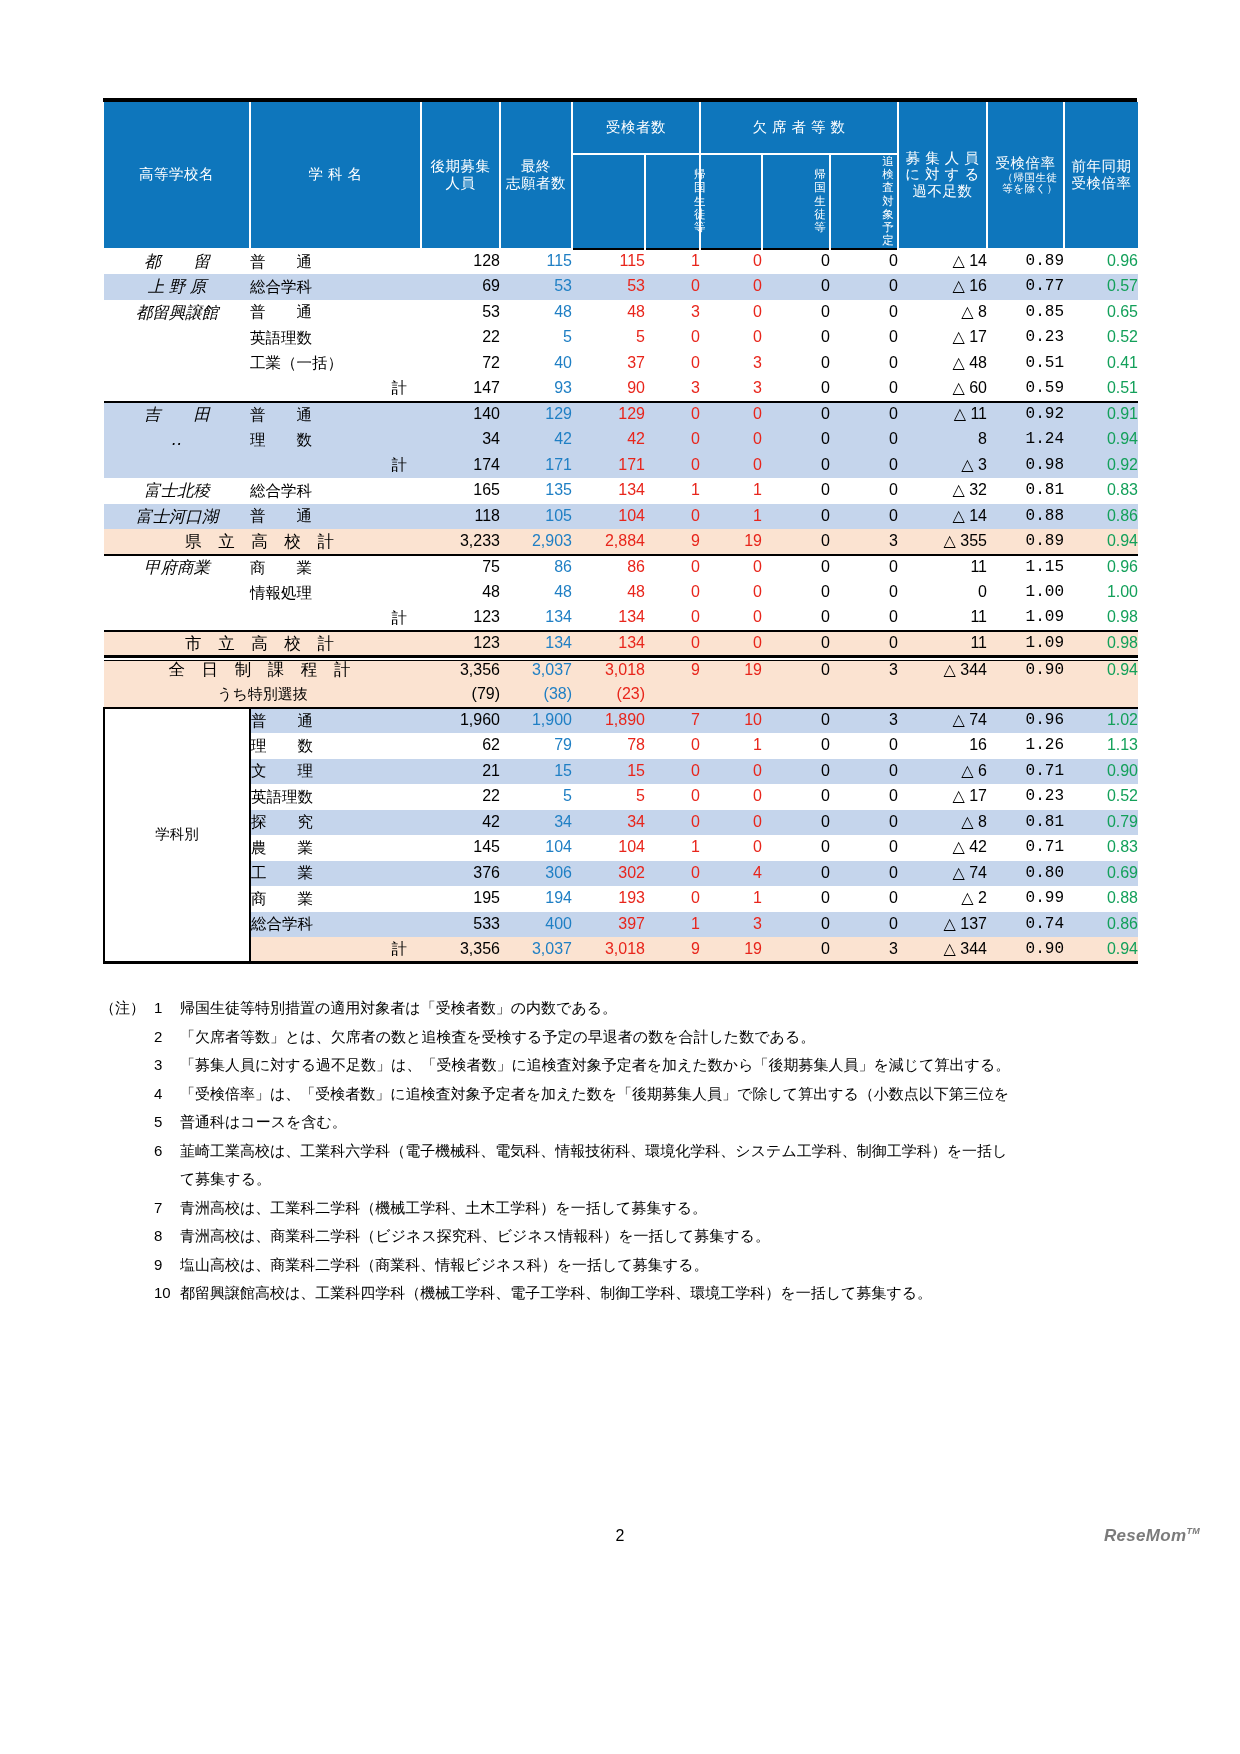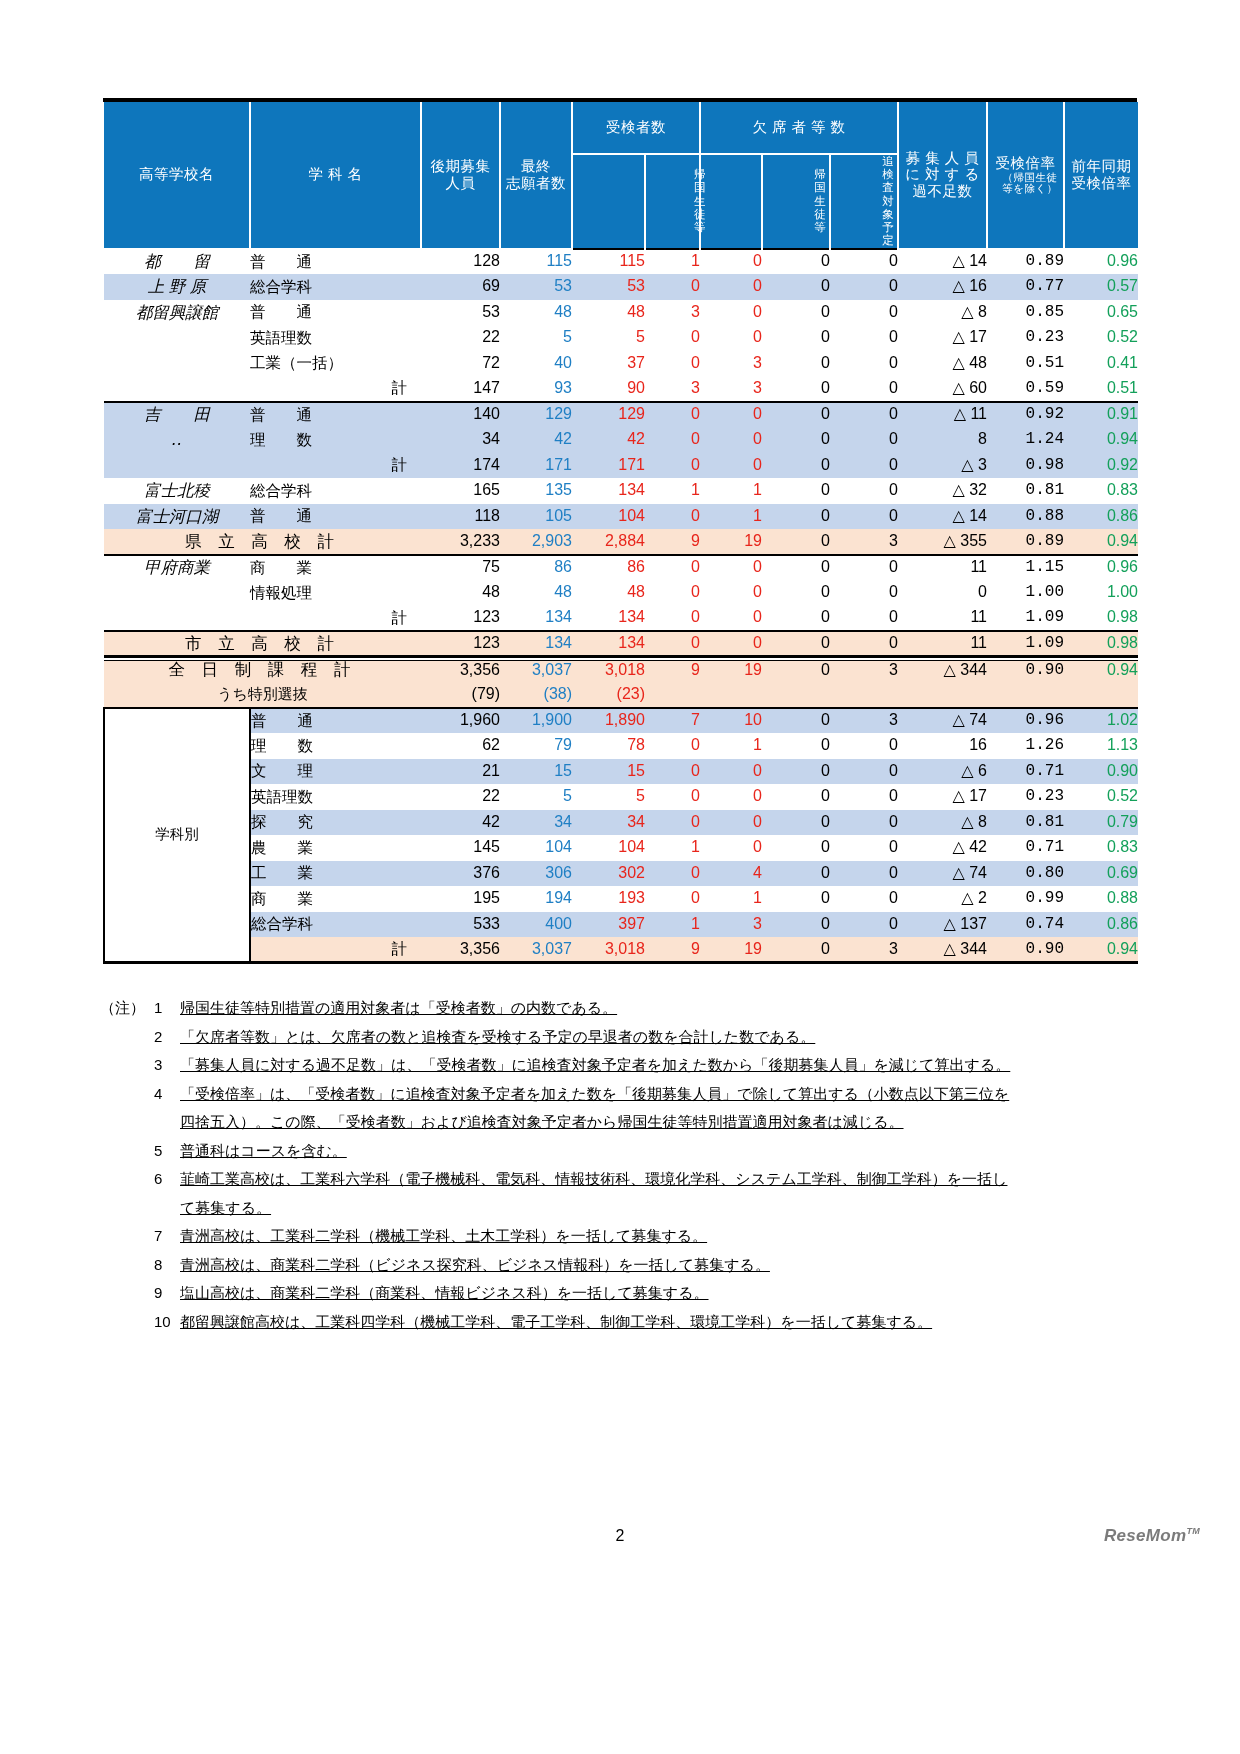--- a/index.html
+++ b/index.html
@@ -119,21 +119,21 @@
     position: absolute;
     left: 100px; top: 1000px;
     width: 1040px;
     font-size: 15px;
     line-height: 1.0;
     color: #000;
   }
   .note-row { display: flex; margin-bottom: 13.5px; align-items: flex-start; }
   .note-head { width: 54px; flex: 0 0 54px; text-align: left; }
   .note-no   { width: 26px; flex: 0 0 26px; text-align: left; }
-  .note-body { flex: 1; text-decoration: underline; }
+  .note-body { flex: 1; }
   .note-row.cont .note-head,
   .note-row.cont .note-no { visibility: hidden; }
 
   
   .page-number {
     position: absolute;
     left: 0; right: 0; top: 1527px;
     text-align: center;
     font-size: 16px;
   }
@@ -617,25 +617,20 @@
       <div class="note-row">
         <div class="note-head"></div>
         <div class="note-no">3</div>
         <div class="note-body">「募集人員に対する過不足数」は、「受検者数」に追検査対象予定者を加えた数から「後期募集人員」を減じて算出する。</div>
       </div>
       <div class="note-row">
         <div class="note-head"></div>
         <div class="note-no">4</div>
         <div class="note-body">「受検倍率」は、「受検者数」に追検査対象予定者を加えた数を「後期募集人員」で除して算出する（小数点以下第三位を</div>
       </div>
-      <div class="note-row cont">
-        <div class="note-head"></div>
-        <div class="note-no">4</div>
-        <div class="note-body">四捨五入）。この際、「受検者数」および追検査対象予定者から帰国生徒等特別措置適用対象者は減じる。</div>
-      </div>
       <div class="note-row">
         <div class="note-head"></div>
         <div class="note-no">5</div>
         <div class="note-body">普通科はコースを含む。</div>
       </div>
       <div class="note-row">
         <div class="note-head"></div>
         <div class="note-no">6</div>
         <div class="note-body">韮崎工業高校は、工業科六学科（電子機械科、電気科、情報技術科、環境化学科、システム工学科、制御工学科）を一括し</div>
       </div>

